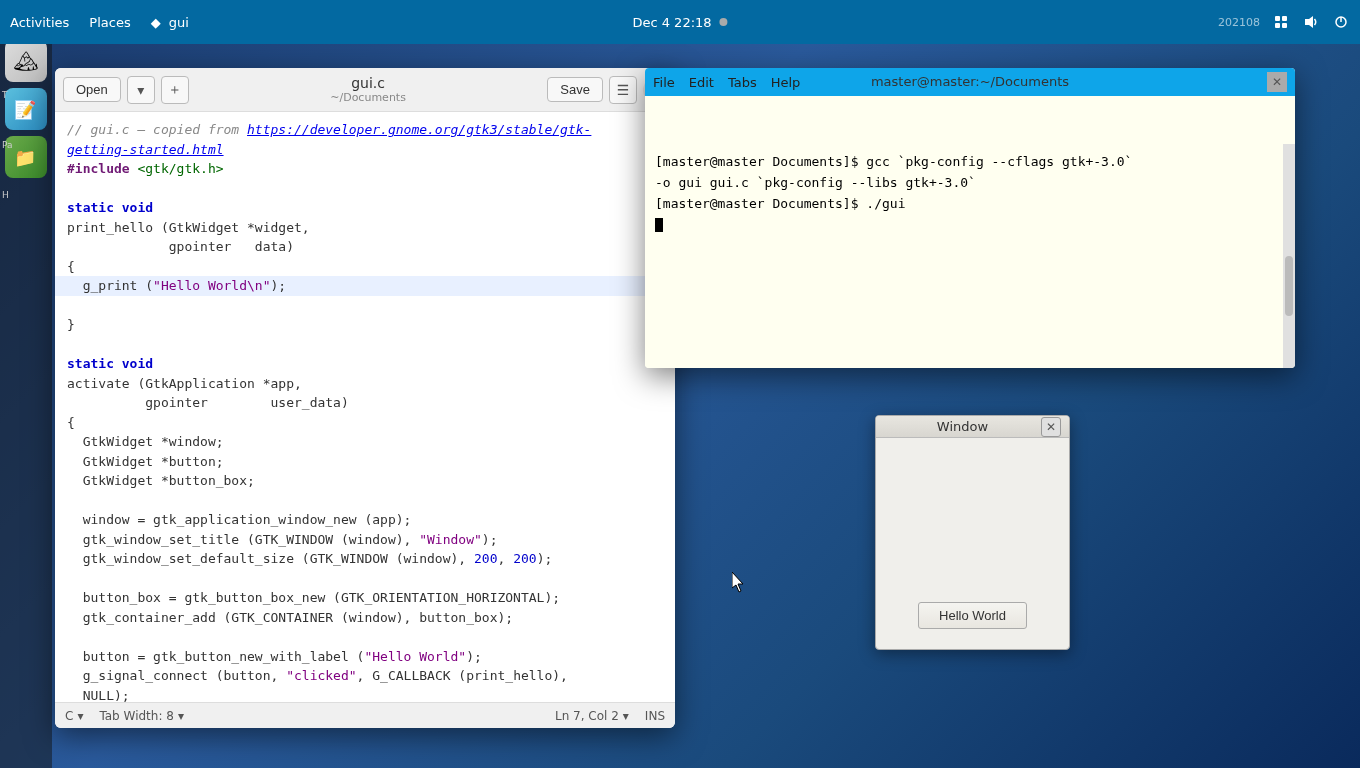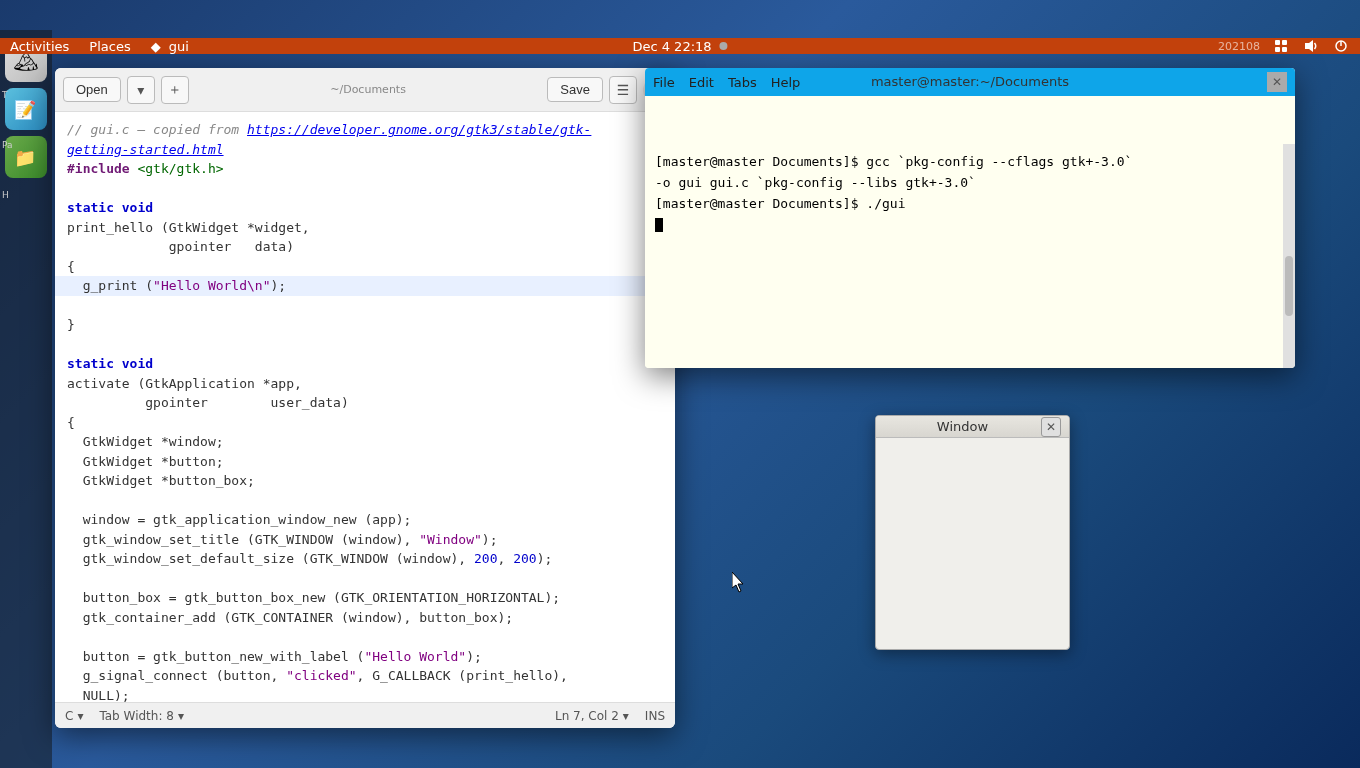--- a/index.html
+++ b/index.html
@@ -16,30 +16,29 @@
     .desktop {
       position: absolute;
       inset: 0;
       background: linear-gradient(135deg, #1a3a6c 0%, #2a5a9c 40%, #1a4a7c 70%, #0a2a5c 100%);
     }
 
     
     .topbar {
       position: absolute;
       top: 0; left: 0; right: 0;
-      height: 16px;
-      background: #c2410c;
+      height: 44px;
+      background: #0369a1;
       display: flex;
       align-items: center;
       justify-content: space-between;
       z-index: 100;
       padding: 0 10px;
       color: #fff;
       font-size: 13px;
-      margin-top: 38px;
     }
     .topbar-left {
       display: flex;
       align-items: center;
       gap: 20px;
     }
     .topbar-center {
       position: absolute;
       left: 50%;
       transform: translateX(-50%);
@@ -393,20 +392,21 @@
   <div style="position:absolute;top:160px;left:2px;font-size:9px;color:#ccc;">H</div>
 </div>
 
 <div class="editor-window">
 
   <div class="editor-titlebar">
     <button class="editor-btn">Open</button>
     <div class="editor-btn-icon">▾</div>
     <div class="editor-btn-icon">＋</div>
     <div style="flex:1;">
+      <div style="text-align:center;font-size:14px;color:#333;font-weight:500;">gui.c</div>
       <div style="text-align:center;font-size:11px;color:#888;">~/Documents</div>
     </div>
     <button class="editor-btn">Save</button>
     <div class="editor-btn-icon">☰</div>
     <button class="editor-close">✕</button>
   </div>
 
   <div class="editor-content">
     <div class="code-area"><span class="comment">// gui.c – copied from <span class="link">https://developer.gnome.org/gtk3/stable/gtk-<br>getting-started.html</span></span>
 <span class="kw-blue">#include</span> <span class="str-green">&lt;gtk/gtk.h&gt;</span>
@@ -483,19 +483,22 @@
       <div class="terminal-scrollbar-thumb"></div>
     </div>
   </div>
 </div>
 
 <div class="gtk-window">
   <div class="gtk-titlebar">
     <div class="gtk-title">Window</div>
     <button class="gtk-close-btn">✕</button>
   </div>
+  <div class="gtk-body">
+    <button class="gtk-button">Hello World</button>
+  </div>
 </div>
 
 <div style="position:absolute;left:732px;top:572px;z-index:9999;pointer-events:none;">
   <svg width="16" height="22" viewBox="0 0 16 22">
     <polygon points="0,0 0,16 4,13 7,20 9,19 6,12 11,12" fill="white" stroke="black" stroke-width="1"></polygon>
   </svg>
 </div>
 
 </body></html>

